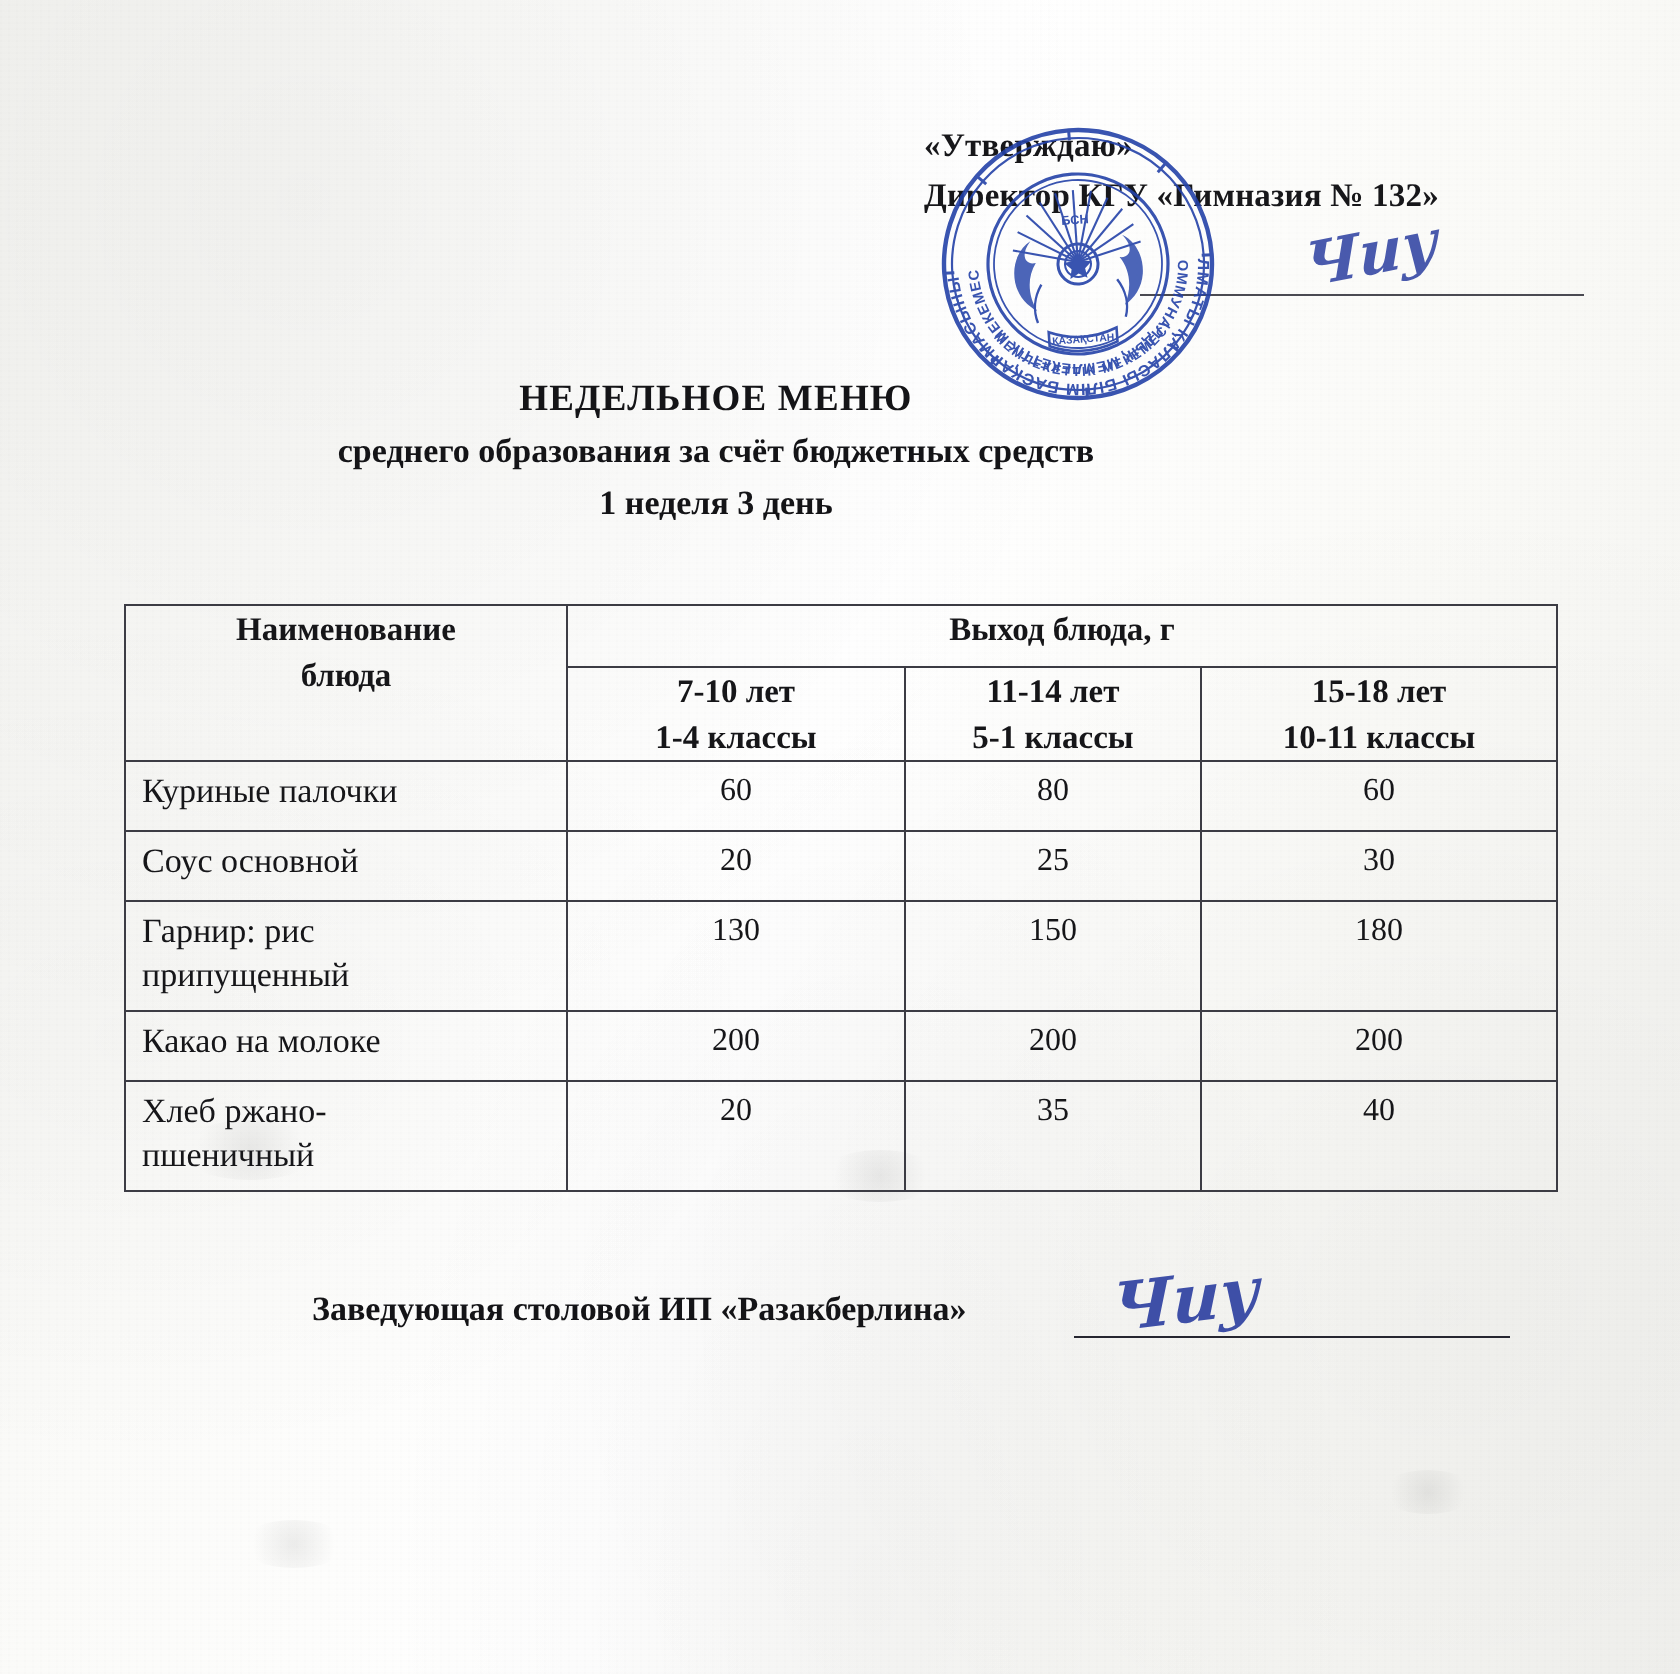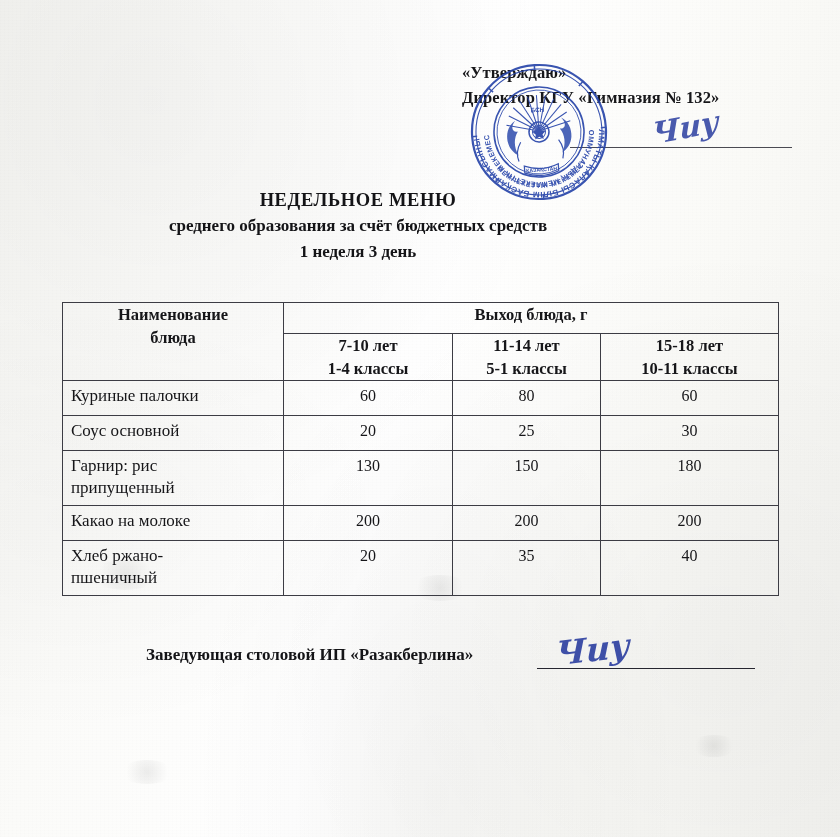--- a/index.html
+++ b/index.html
@@ -172,21 +172,21 @@
     text-align: center;
     padding: 4px 4px 4px 4px;
     line-height: 22px;
   }
   tr.tall td { height: 46px; }
   tr.short td { height: 26px; }
 
   
   #footer {
     position: absolute;
-    left: 146px;
+    left: 156px;
     top: 645px;
     font-size: 17px;
     font-weight: bold;
     color: #141417;
     white-space: nowrap;
   }
   #footer-rule {
     position: absolute;
     left: 537px;
     top: 668px;

